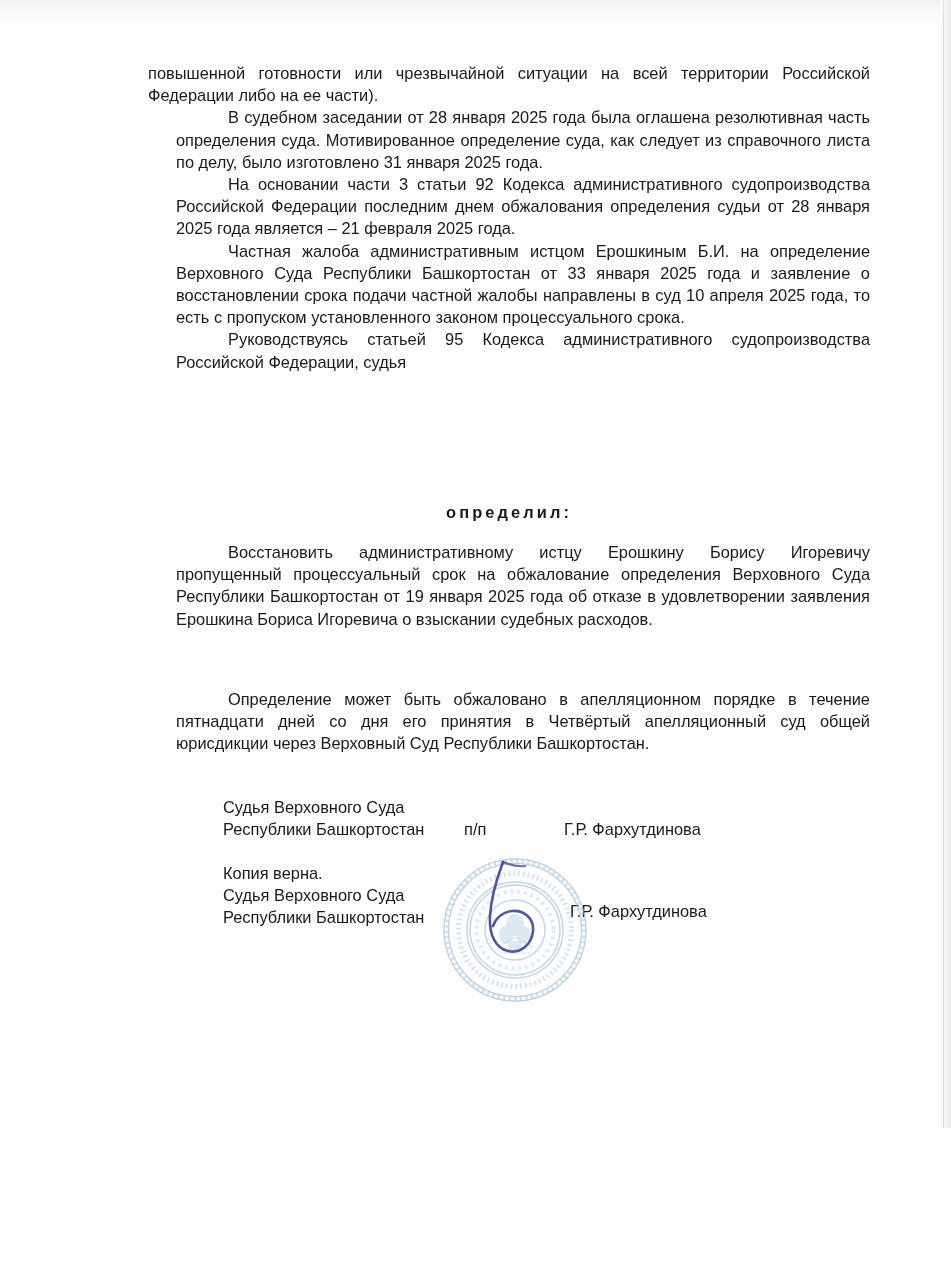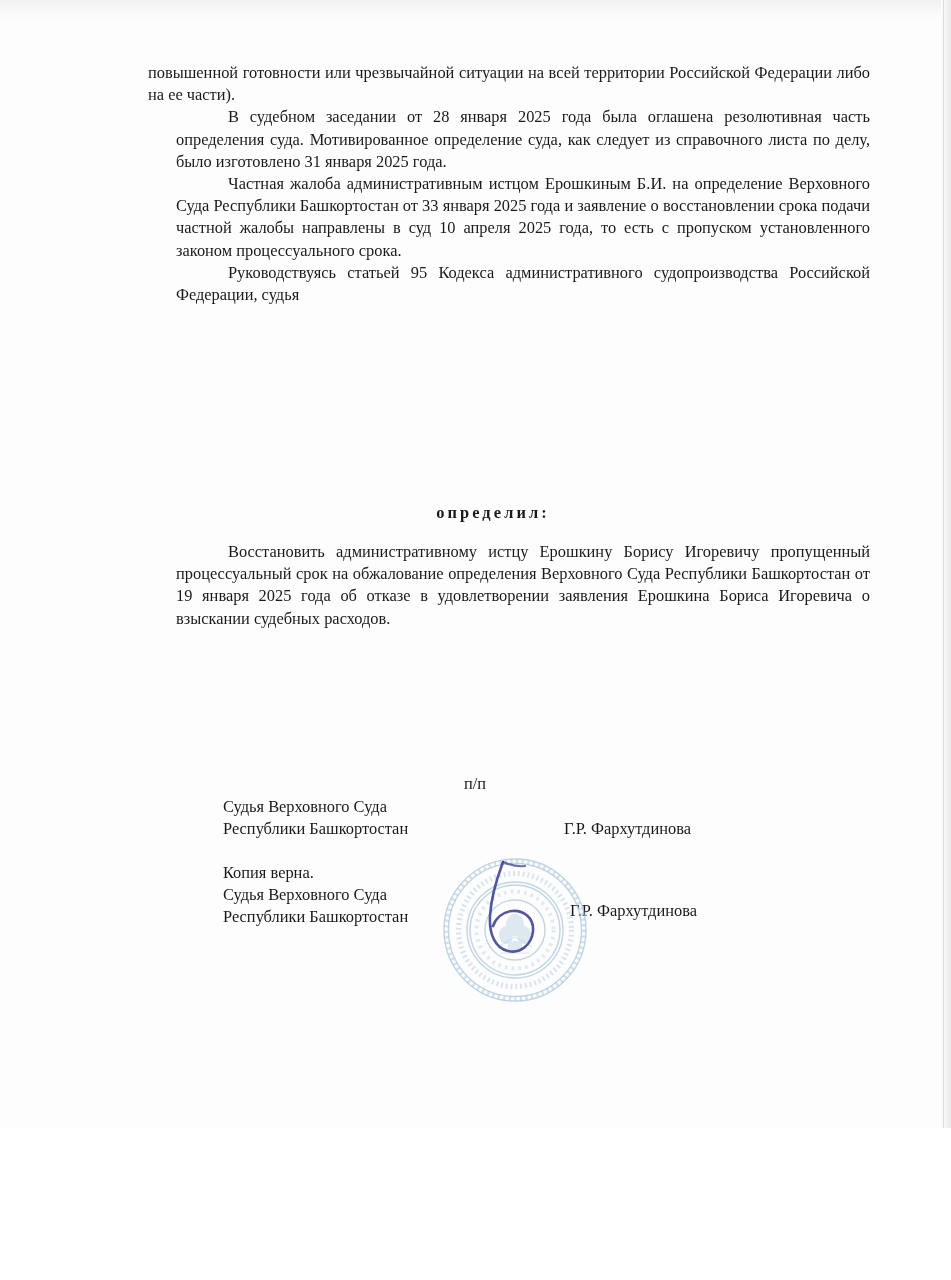--- a/index.html
+++ b/index.html
@@ -8,21 +8,21 @@
     padding: 0;
     background: #ffffff;
   }
 
   #page {
     position: relative;
     width: 951px;
     height: 1128px;
     background: #fdfdfd;
     overflow: hidden;
-    font-family: Liberation Serif, serif;
+    font-family: Liberation Sans, sans-serif;
     color: #1a1a1a;
   }
 
   
   .paper-tint-top {
     position: absolute;
     top: 0; left: 0;
     width: 951px; height: 26px;
     background: linear-gradient(180deg, #f1f1f1 0%, #fbfbfb 60%, #fdfdfd 100%);
     pointer-events: none;
@@ -74,21 +74,21 @@
     hyphens: none;
   }
   .para.indent {
     text-indent: 52px;
     margin-left: 28px;
   }
 
   
   .verdict-heading {
     position: absolute;
-    left: 132px;
+    left: 148px;
     top: 503px;
     width: 722px;
     text-align: center;
     font-size: 16.4px;
     font-weight: bold;
     letter-spacing: 3.1px;
   }
 
   
   .resolution-block {
@@ -117,21 +117,21 @@
   .sig-block-1 { left: 197px; top: 796px; }
   .sig-block-2 { left: 197px; top: 862px; }
 
   .sig-row {
     display: block;
   }
 
   .sig-pp {
     position: absolute;
     left: 464px;
-    top: 773px;
+    top: 818px;
     font-size: 16.4px;
     line-height: 22.2px;
   }
   .sig-name-1 {
     position: absolute;
     left: 564px;
     top: 818px;
     font-size: 16.4px;
     line-height: 22.2px;
     white-space: nowrap;
@@ -184,30 +184,34 @@
 
   <div class="paper-tint-top"></div>
   <div class="paper-edge-right"></div>
   <div class="paper-edge-bottom"></div>
   <div class="scan-line-right"></div>
   <div class="scan-line-bottom"></div>
 
   <div class="body-text">
     <p class="para">повышенной готовности или чрезвычайной ситуации на всей территории Российской Федерации либо на ее части).</p>
     <p class="para indent">В судебном заседании от 28 января 2025 года была оглашена резолютивная часть определения  суда. Мотивированное определение суда, как следует из справочного листа по делу, было изготовлено  31 января 2025 года.</p>
+    <p class="para indent">На основании части 3 статьи 92 Кодекса административного судопроизводства Российской Федерации последним днем обжалования определения судьи от 28 января 2025 года является – 21 февраля 2025 года.</p>
     <p class="para indent">Частная жалоба административным истцом Ерошкиным Б.И. на определение Верховного Суда Республики Башкортостан от 33 января 2025 года и заявление о восстановлении срока подачи частной жалобы направлены в суд 10 апреля 2025 года, то есть с пропуском установленного законом процессуального срока.</p>
     <p class="para indent">Руководствуясь статьей 95 Кодекса административного судопроизводства Российской Федерации, судья</p>
   </div>
 
   <div class="verdict-heading">определил:</div>
 
   <div class="resolution-block">
     <p class="para indent">Восстановить административному истцу Ерошкину Борису Игоревичу пропущенный процессуальный срок на обжалование определения Верховного Суда Республики Башкортостан от 19 января 2025 года об отказе в удовлетворении заявления Ерошкина Бориса Игоревича о взыскании судебных расходов.</p>
   </div>
 
+  <div class="appeal-block">
+    <p class="para indent">Определение может быть обжаловано в апелляционном порядке в течение пятнадцати дней со дня его принятия в Четвёртый апелляционный суд общей юрисдикции через Верховный Суд Республики Башкортостан.</p>
+  </div>
 
   <div class="sig-block sig-block-1">
     <span class="sig-row">Судья Верховного Суда</span>
     <span class="sig-row">Республики Башкортостан</span>
   </div>
   <div class="sig-pp">п/п</div>
   <div class="sig-name-1">Г.Р. Фархутдинова</div>
 
   <div class="sig-block sig-block-2">
     <span class="sig-row">Копия верна.</span>

